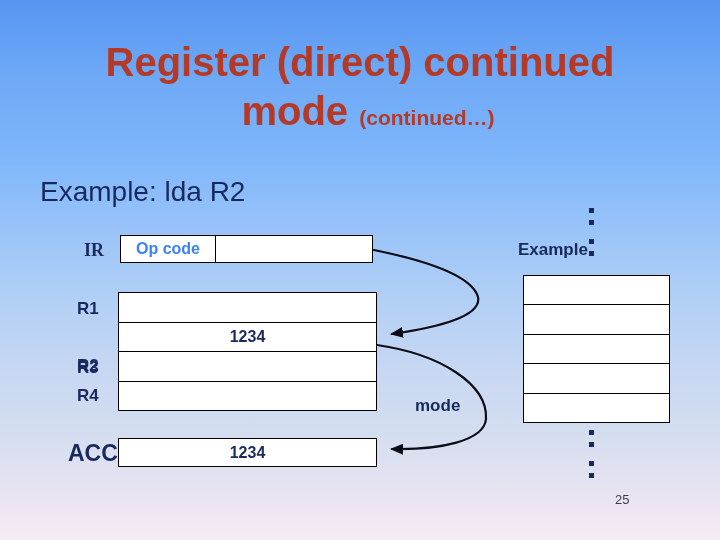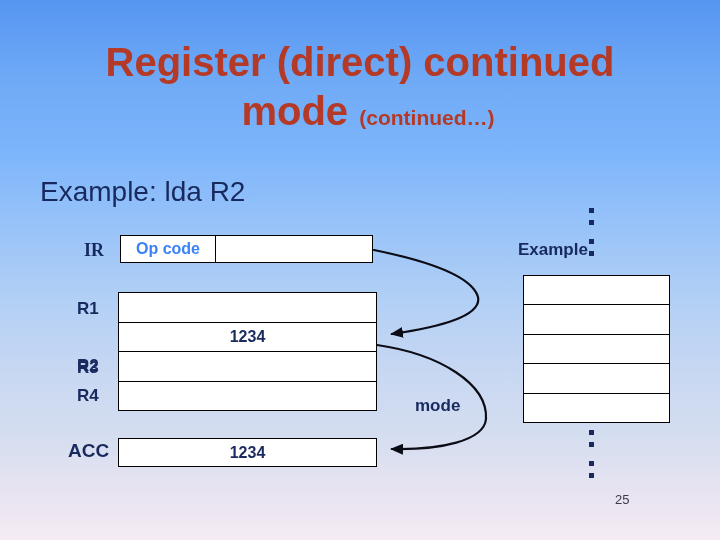--- a/index.html
+++ b/index.html
@@ -73,21 +73,21 @@
     display:flex; flex-direction:column;
   }
   .reg-row {
     flex:1; display:flex; align-items:center; justify-content:center;
     font-size:16px; font-weight:600; color:#1a2a5e;
   }
   .reg-row + .reg-row { border-top:1.5px solid #000; }
 
   .data-label { position:absolute; left:415px; top:396px; }
 
-  .acc-label { position:absolute; left:68px; top:440px; font-size:19px; }
+  .acc-label { position:absolute; left:68px; top:440px; font-size:23px; }
   .acc-box {
     position:absolute; left:118px; top:438px; width:259px; height:29px;
     background:#fff; border:1.5px solid #000; box-sizing:border-box;
     display:flex; align-items:center; justify-content:center;
     font-size:16px; font-weight:600; color:#1a2a5e;
   }
 
   .footer-note { position:absolute; left:300px; top:495px; }
   .page-number { position:absolute; left:615px; top:492px; font-size:13px; color:#3c3c46; }
 

